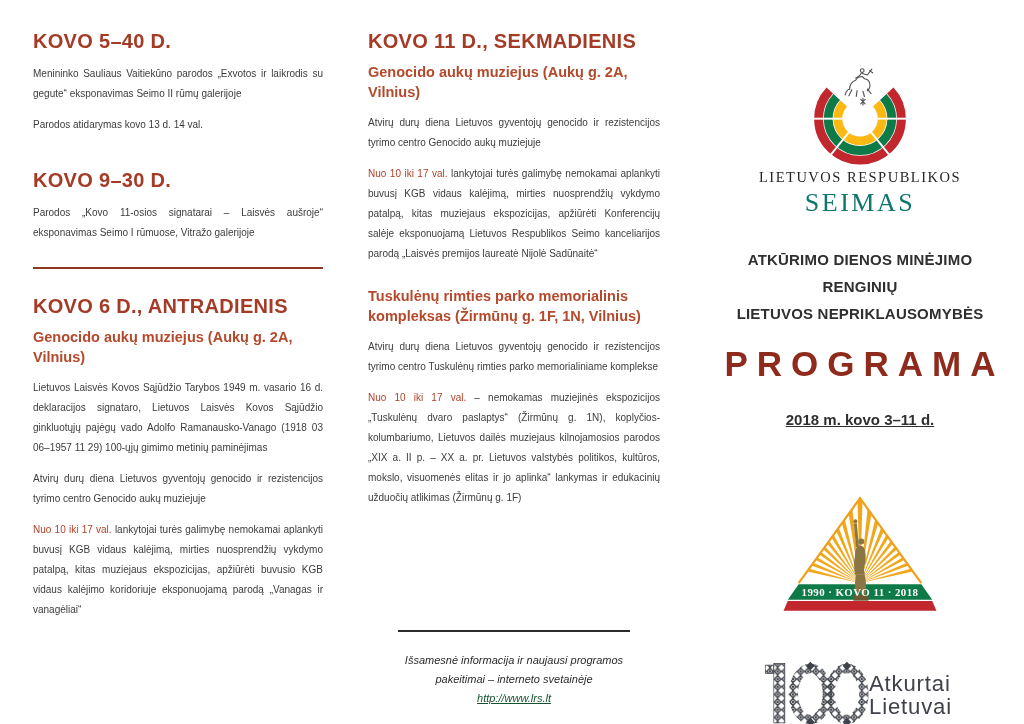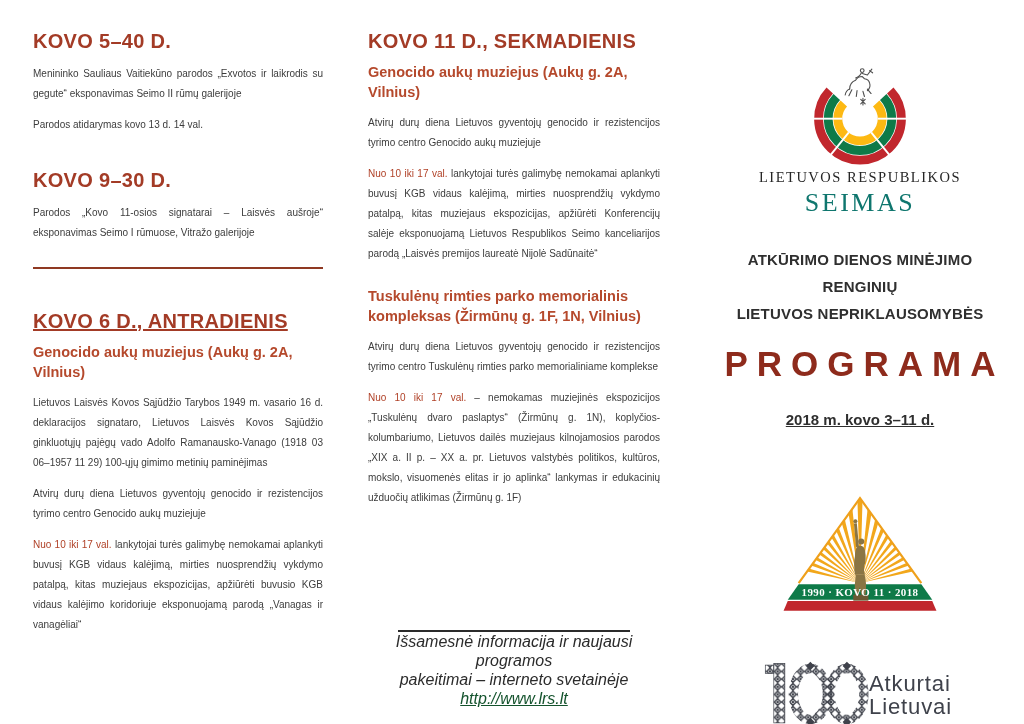--- a/index.html
+++ b/index.html
@@ -10,39 +10,39 @@
   .col { position:absolute; top:0; }
   .col1 { left:33px;  width:290px; }
   .col2 { left:368px; width:292px; }
   .col3 { left:712px; width:296px; text-align:center; }
 
   .day-heading {
     font-size:20px; font-weight:bold; color:#A33B26;
     margin:0; padding:0; letter-spacing:0.3px;
   }
   .h-first { margin-top:30px; }
-  .h-next  { margin-top:41px;text-decoration:underline; }
+  .h-next  { margin-top:26px; }
   .sub-heading {
     font-size:14.5px; font-weight:bold; color:#B5492C;
     margin:9px 0 0 0; line-height:20px; text-align:left;
   }
   p.body {
     font-size:10px; color:#3C3C3C; line-height:20px;
     text-align:justify; margin:11px 0 0 0;
   }
   .time-lead { color:#B04127; }
   .section-divider {
     border:none; border-top:2.5px solid #8F3922;
     margin:24px 0 0 0; width:100%;
   }
 
   
   .col2-footer { position:absolute; left:368px; top:630px; width:292px; text-align:center; }
   .footer-rule { border:none; border-top:2px solid #2B2B2B; width:232px; margin:0 auto; }
-  .footer-note { font-style:italic; font-size:16px; color:#2B2B2B; line-height:19px; margin:0 0 0 0; }
+  .footer-note { font-style:italic; font-size:11px; color:#2B2B2B; line-height:19px; margin:19px 0 0 0; }
   .footer-note a { color:#14532d; }
 
   
   .seimas-logo { margin-top:58px; }
   .seimas-name1 { font-family:"Liberation Serif", serif; font-size:14.5px; letter-spacing:1.5px; color:#262626; margin-top:-4px; }
   .seimas-name2 { font-family:"Liberation Serif", serif; font-size:26px; letter-spacing:2.5px; color:#0f766e; margin-top:2px; }
   .title-block { margin-top:28px; font-size:15px; font-weight:bold; color:#2F2F2F; line-height:27px; letter-spacing:0.2px; }
   .programa { margin-top:17px; font-size:35px; font-weight:bold; letter-spacing:9px; color:#8E2B1C; text-indent:9px; }
   .dates { margin-top:27px; font-size:15px; font-weight:bold; color:#2F2F2F;text-decoration:underline; }
   .triangle-logo { margin-top:66px; }

